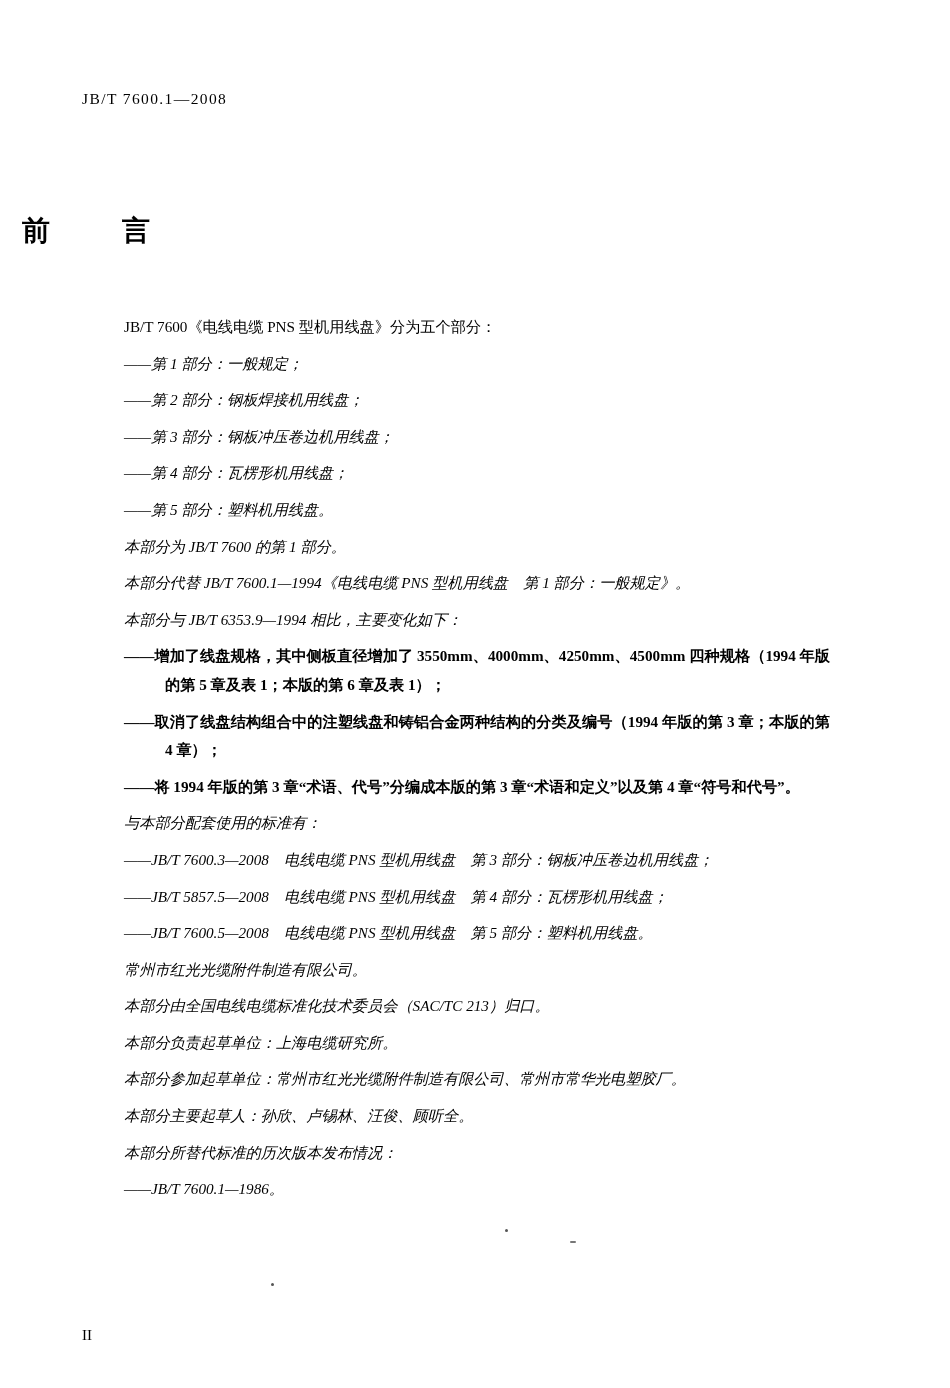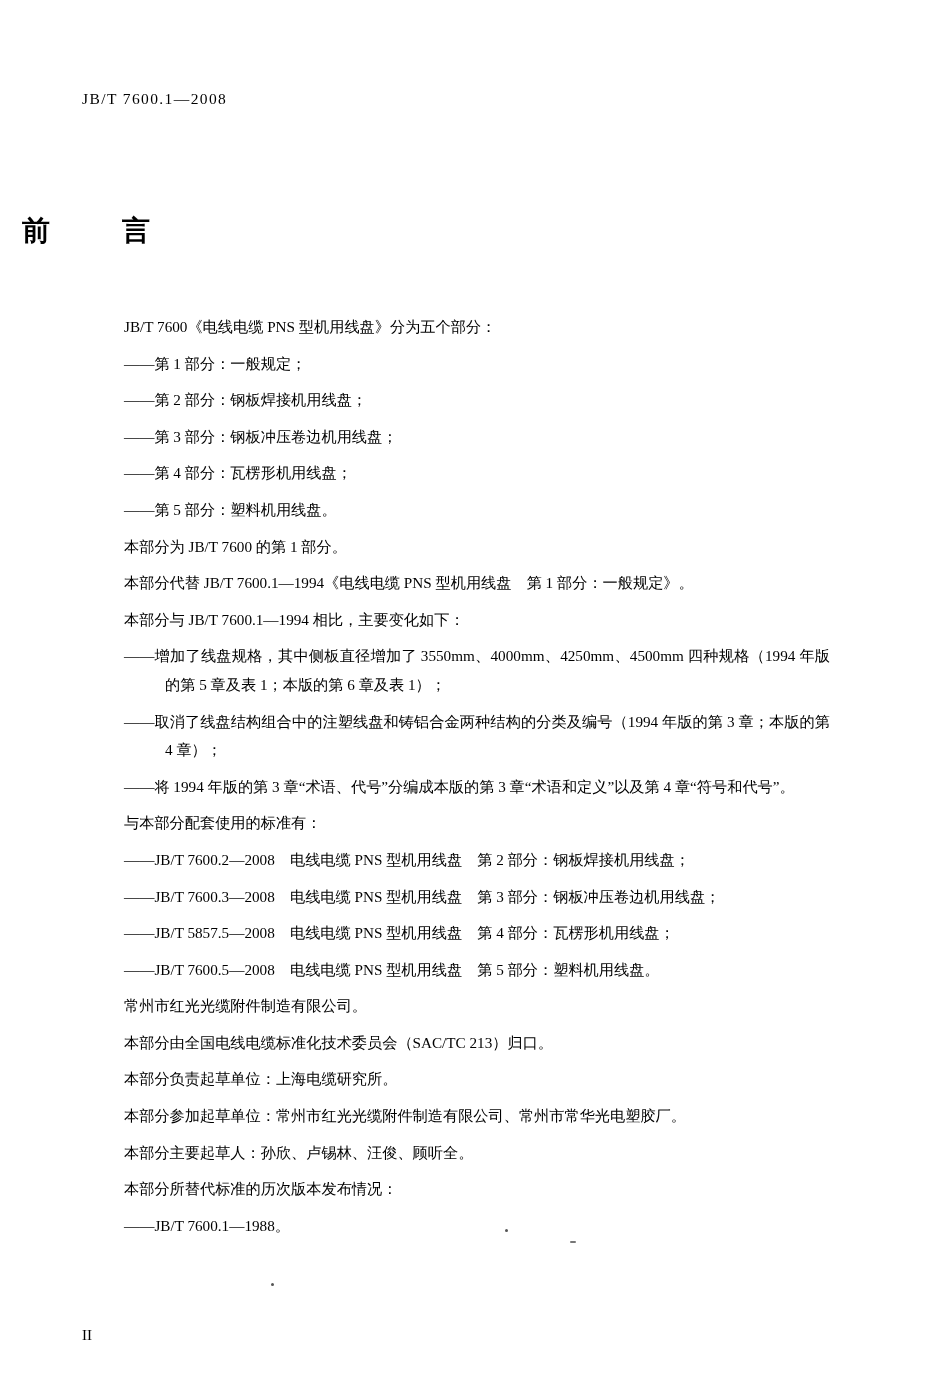--- a/index.html
+++ b/index.html
@@ -49,24 +49,25 @@
     width: 722px;
     font-size: 15.2px;
     line-height: 28.6px;
     text-align: justify;
   }
   .line {
     white-space: normal;
     margin: 8px;
     padding: 0;
   }
-  .line.nowrap { white-space: nowrap; }
+  .line.nowrap { white-space: nowrap; font-style: italic; }
   .ind-hang {
     padding-left: 41px;
     text-indent: -41px;
+    font-weight: bold;
   }
   .page-num {
     position: absolute;
     left: 82px;
     top: 1327px;
     font-size: 15px;
     font-family: "Liberation Serif", "DejaVu Serif", serif;
   }
   .speck {
     position: absolute;
@@ -88,36 +89,35 @@
 
   <div class="body-block">
     <p class="line">JB/T 7600《电线电缆 PNS 型机用线盘》分为五个部分：</p>
     <p class="line nowrap">——第 1 部分：一般规定；</p>
     <p class="line nowrap">——第 2 部分：钢板焊接机用线盘；</p>
     <p class="line nowrap">——第 3 部分：钢板冲压卷边机用线盘；</p>
     <p class="line nowrap">——第 4 部分：瓦楞形机用线盘；</p>
     <p class="line nowrap">——第 5 部分：塑料机用线盘。</p>
     <p class="line nowrap">本部分为 JB/T 7600 的第 1 部分。</p>
     <p class="line nowrap">本部分代替 JB/T 7600.1—1994《电线电缆 PNS 型机用线盘　第 1 部分：一般规定》。</p>
-    <p class="line nowrap">本部分与 JB/T 7600.1—1994 相比，主要变化如下：</p>
+    <p class="line nowrap">本部分与 JB/T 6353.9—1994 相比，主要变化如下：</p>
     <p class="line ind-hang">——增加了线盘规格，其中侧板直径增加了 3550mm、4000mm、4250mm、4500mm 四种规格（1994 年版的第 5 章及表 1；本版的第 6 章及表 1）；</p>
     <p class="line ind-hang">——取消了线盘结构组合中的注塑线盘和铸铝合金两种结构的分类及编号（1994 年版的第 3 章；本版的第 4 章）；</p>
     <p class="line ind-hang">——将 1994 年版的第 3 章“术语、代号”分编成本版的第 3 章“术语和定义”以及第 4 章“符号和代号”。</p>
     <p class="line nowrap">与本部分配套使用的标准有：</p>
-    <p class="line nowrap">——JB/T 7600.2—2008　电线电缆 PNS 型机用线盘　第 2 部分：钢板焊接机用线盘；</p>
     <p class="line nowrap">——JB/T 7600.3—2008　电线电缆 PNS 型机用线盘　第 3 部分：钢板冲压卷边机用线盘；</p>
     <p class="line nowrap">——JB/T 5857.5—2008　电线电缆 PNS 型机用线盘　第 4 部分：瓦楞形机用线盘；</p>
     <p class="line nowrap">——JB/T 7600.5—2008　电线电缆 PNS 型机用线盘　第 5 部分：塑料机用线盘。</p>
     <p class="line nowrap">常州市红光光缆附件制造有限公司。</p>
     <p class="line nowrap">本部分由全国电线电缆标准化技术委员会（SAC/TC 213）归口。</p>
     <p class="line nowrap">本部分负责起草单位：上海电缆研究所。</p>
     <p class="line nowrap">本部分参加起草单位：常州市红光光缆附件制造有限公司、常州市常华光电塑胶厂。</p>
     <p class="line nowrap">本部分主要起草人：孙欣、卢锡林、汪俊、顾听全。</p>
     <p class="line nowrap">本部分所替代标准的历次版本发布情况：</p>
-    <p class="line nowrap">——JB/T 7600.1—1988。</p>
+    <p class="line nowrap">——JB/T 7600.1—1986。</p>
   </div>
 
   <div class="speck sp1"></div>
   <div class="speck sp2"></div>
   <div class="speck sp3"></div>
 
   <div class="page-num">II</div>
 
 </div>
 

